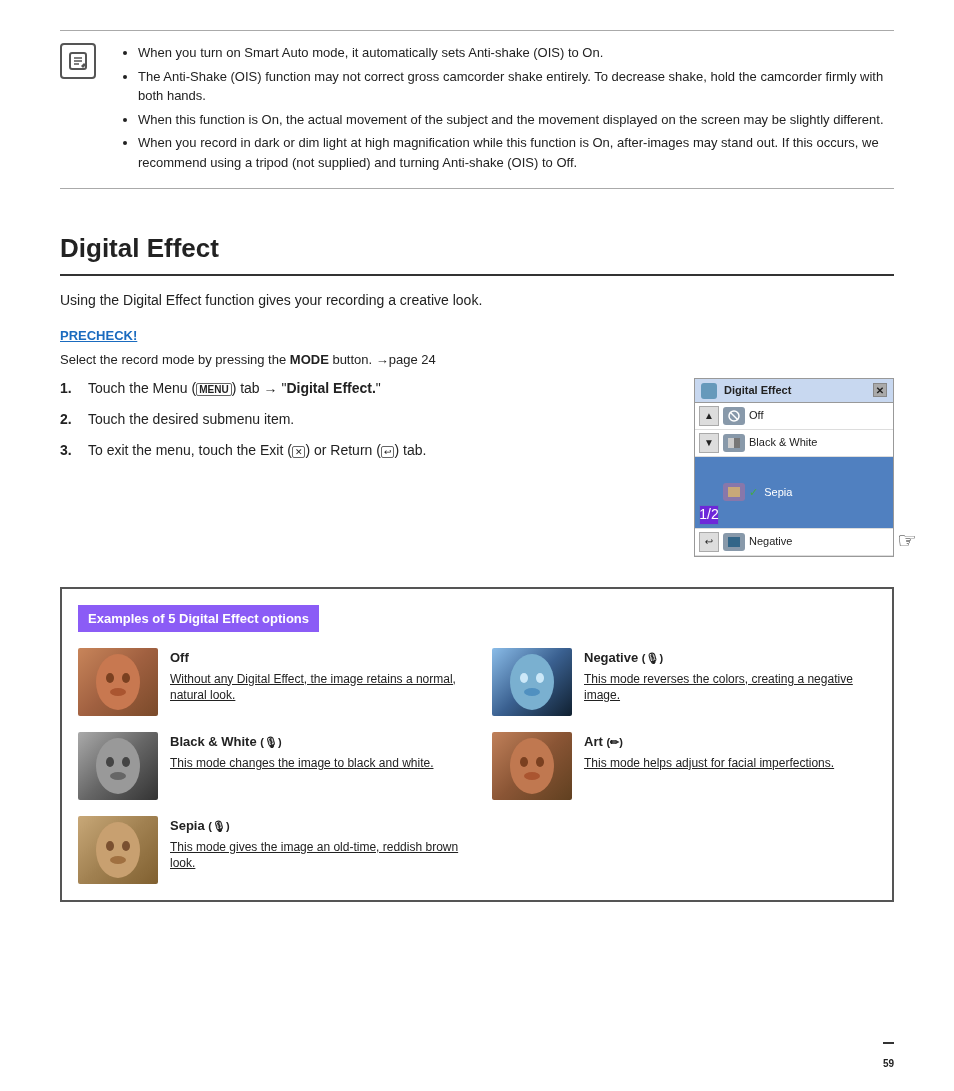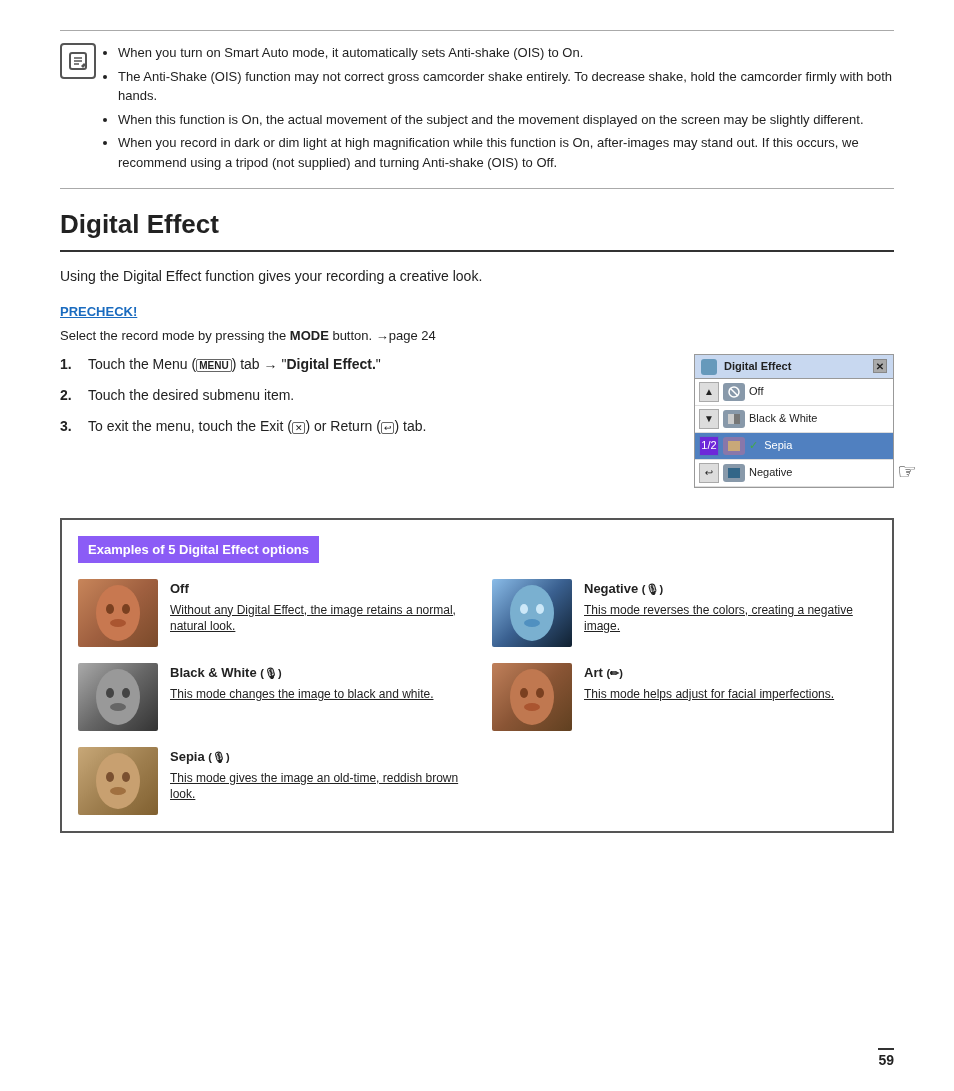--- a/index.html
+++ b/index.html
@@ -20,22 +20,22 @@
       padding: 30px 60px 60px 60px;
       position: relative;
     }
 
     
     .note-box {
       display: flex;
       border-top: 1px solid #aaa;
       border-bottom: 1px solid #aaa;
       padding: 12px 0;
-      margin-bottom: 16px;
-      gap: 4px;
+      margin-bottom: 40px;
+      gap: 24px;
     }
     .note-icon {
       width: 36px;
       height: 36px;
       border: 2px solid #555;
       border-radius: 4px;
       display: flex;
       align-items: center;
       justify-content: center;
       flex-shrink: 0;
@@ -249,24 +249,24 @@
       font-size: 12px;
       line-height: 1.4;
       text-decoration: underline;
     }
 
     
     .page-number {
       position: absolute;
       bottom: 20px;
       right: 60px;
-      font-size: 14px;
+      font-size: 10px;
       font-weight: bold;
       border-top: 2px solid #333;
-      padding-top: 0;
+      padding-top: 12px;
       margin-top: 13px;
     }
   </style>
 </head>
 <body>
 
 <div class="page">
 
   <div class="note-box">
     <div class="note-icon">
@@ -341,21 +341,21 @@
         <div class="ui-row-icon">
           <svg width="16" height="14" viewBox="0 0 16 14">
               <rect x="2" y="2" width="12" height="10" fill="#777"></rect>
               <rect x="2" y="2" width="6" height="10" fill="#ccc"></rect>
             </svg>
         </div>
         <span>Black &amp; White</span>
       </div>
 
       <div class="ui-panel-row selected ui-panel-row-wrap" style="position:relative;">
-        <div class="ui-nav-btn" style="font-size:11px;background:#6d28d9;border-color:#5577bb;color:#fff;">1/2</div>
+        <div class="ui-nav-btn" style="font-size:14px;background:#6d28d9;border-color:#5577bb;color:#fff;margin-top:45px;">1/2</div>
         <div class="ui-row-icon" style="background:#8877aa;">
           <svg width="16" height="14" viewBox="0 0 16 14">
               <rect x="2" y="2" width="12" height="10" fill="#c8a878"></rect>
             </svg>
         </div>
         <span class="ui-check">✓</span>
         <span>Sepia</span>
       </div>
 
       <div class="ui-panel-row ui-panel-row-wrap" style="position:relative;">

